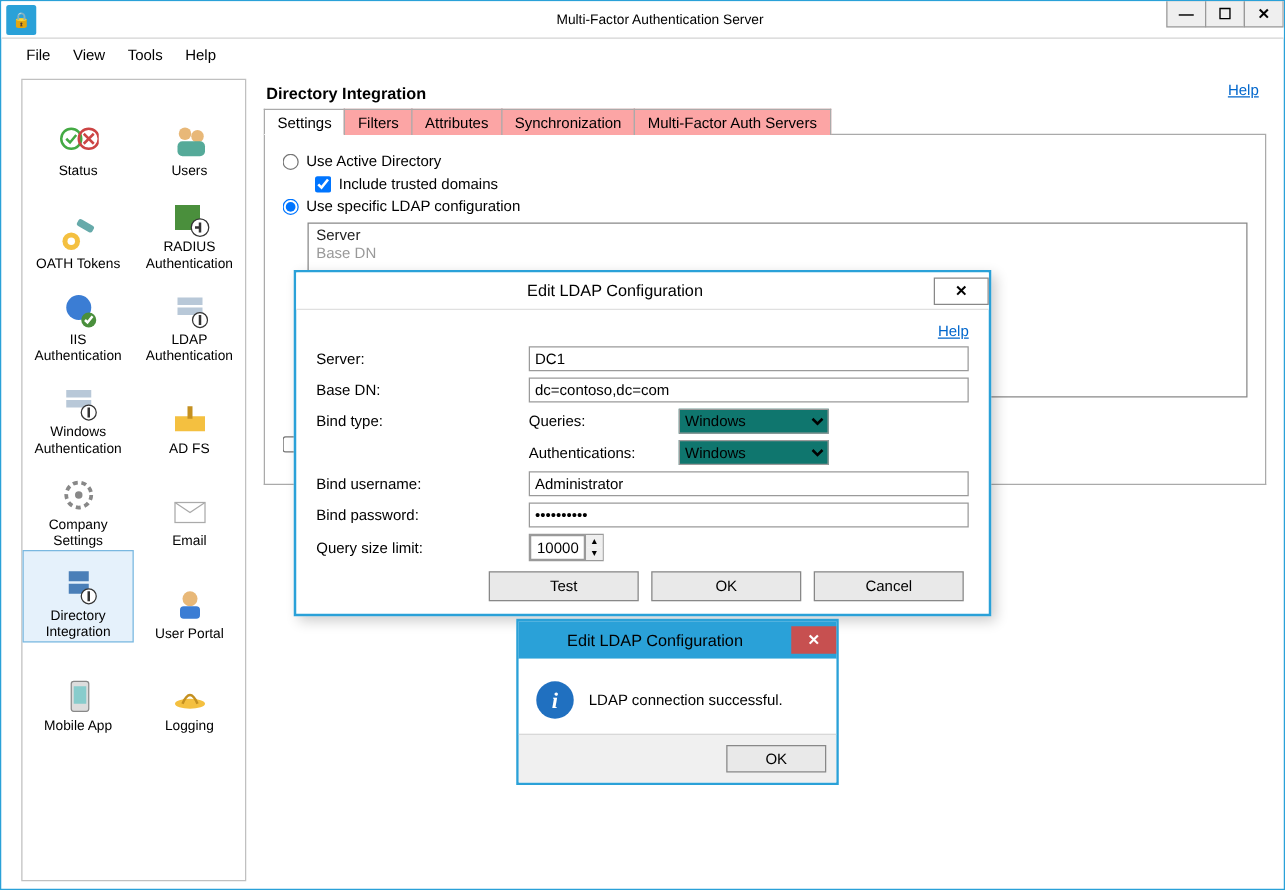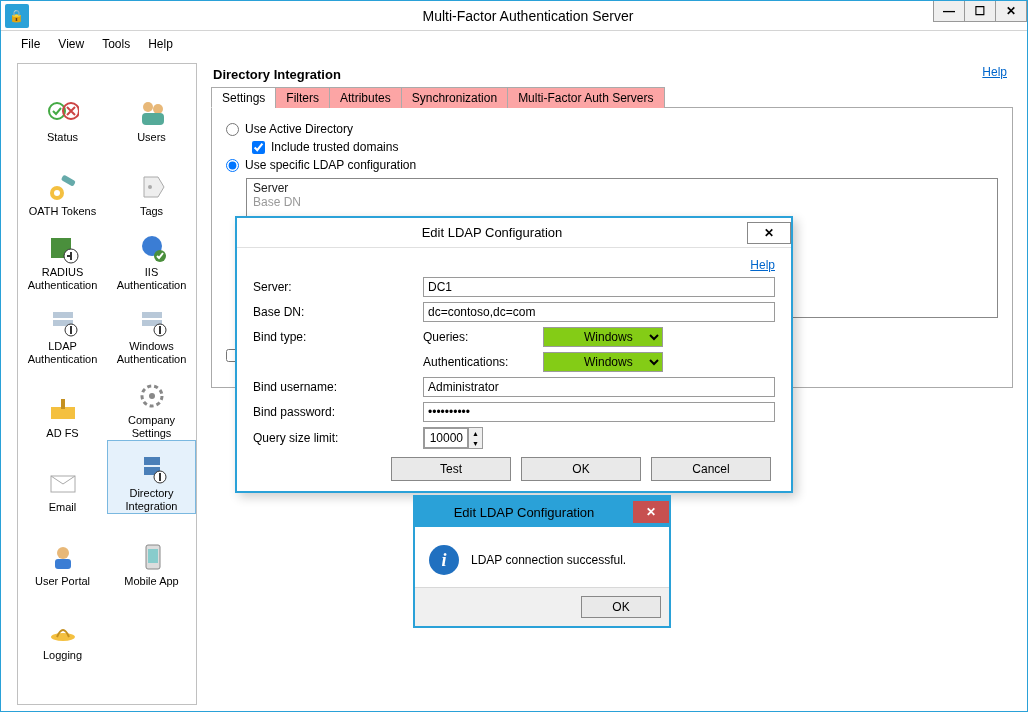--- a/index.html
+++ b/index.html
@@ -1,20 +1,20 @@
 <!DOCTYPE html>
 <html><head>
 <meta charset="utf-8">
 <style>
 * { box-sizing: border-box; margin: 0; padding: 0; font-family: "Segoe UI", Tahoma, sans-serif; font-size: 12px; }
 body { background: #fff; width: 1028px; height: 712px; position: relative; border: 1px solid #2aa1d8; overflow: hidden; }
 
 .titlebar { height: 30px; background: #fff; display: flex; align-items: center; border-bottom: 1px solid #d4d4d4; position: relative; }
 .titlebar .app-icon { width: 24px; height: 24px; background: #2aa1d8; margin-left: 4px; display: flex; align-items: center; justify-content: center; color: #fff; border-radius: 2px; }
-.titlebar .title { flex: 1; text-align: center; font-size: 14px; }
+.titlebar .title { flex: 1; text-align: center; font-size: 11px; }
 .titlebar .winbtns { position: absolute; right: 0; top: -1px; display: flex; }
 .titlebar .winbtn { width: 32px; height: 22px; border: 1px solid #999; background: #efefef; display: flex; align-items: center; justify-content: center; font-weight: bold; margin-left: -1px; cursor: pointer; }
 .titlebar .winbtn span { font-family: "Segoe UI Symbol", sans-serif; }
 
 .menubar { height: 26px; display: flex; align-items: center; padding-left: 20px; gap: 18px; }
 .menubar span { cursor: pointer; }
 
 .content { position: absolute; top: 58px; left: 0; right: 0; bottom: 0; display: flex; }
 
 .leftpanel { width: 180px; border: 1px solid #c0c0c0; margin: 4px 0 6px 16px; background: #fff; display: grid; grid-template-columns: 1fr 1fr; grid-auto-rows: 74px; padding-top: 6px; }
@@ -42,21 +42,21 @@
 .dialog { position: absolute; background: #fff; border: 2px solid #2aa1d8; box-shadow: 4px 4px 10px rgba(0,0,0,.2); }
 .dialog .dlg-title { background: #fff; display: flex; align-items: center; height: 30px; border-bottom: 1px solid #e0e0e0; }
 .dialog .dlg-title .t { flex: 1; text-align: center; font-size: 13px; }
 .dialog .dlg-title .x { width: 44px; height: 22px; border: 1px solid #888; display: flex; align-items: center; justify-content: center; font-weight: bold; cursor: pointer; margin-right: 0; }
 
 .dlg-body { padding: 10px 16px; }
 .form-row { display: flex; align-items: center; margin: 5px 0; }
 .form-row .flabel { width: 170px; }
 .form-row .sublabel { width: 120px; margin-left: 0; }
 .form-row input[type="text"], .form-row input[type="password"] { flex: 1; border: 1px solid #9a9a9a; padding: 2px 4px; height: 20px; }
-.form-row select { width: 120px; border: 1px solid #9a9a9a; height: 20px; background:#84cc16;padding-left:36px; }
+.form-row select { width: 120px; border: 1px solid #9a9a9a; height: 20px; background:#0f766e; }
 .spinner { width: 60px; border: 1px solid #9a9a9a; height: 22px; display: flex; }
 .spinner input { border: none; width: 44px; text-align: right; padding-right: 2px; }
 .spinner .spbtns { width: 14px; display: flex; flex-direction: column; border-left:1px solid #9a9a9a;}
 .spinner .spbtns div { flex: 1; display: flex; align-items: center; justify-content: center; font-size: 7px; background:#efefef; cursor:pointer; }
 
 .dlg-help { text-align: right; color: #0066cc; text-decoration: underline; cursor: pointer; margin-bottom: 4px; font-size:12px; }
 
 .btnrow { display: flex; justify-content: flex-end; gap: 10px; margin-top: 8px; padding: 0 4px; }
 .btn { width: 120px; height: 24px; border: 1px solid #888; background: #e9e9e9; cursor: pointer; display:flex; align-items:center; justify-content:center;}
 
@@ -126,29 +126,20 @@
             <circle cx="10" cy="22" r="7" fill="#f4c040"></circle>
             <circle cx="10" cy="22" r="3" fill="#fff"></circle>
             <rect x="14" y="6" width="14" height="6" rx="2" fill="#6aa" transform="rotate(30 20 10)"></rect>
           </svg>
         </div>
         <div class="lbl">OATH Tokens</div>
       </div>
     <div class="navitem">
         <div class="ic">
           <svg width="32" height="32">
-            <path d="M8 6 h14 l6 10 l-6 10 h-14 z" fill="#eee" stroke="#aaa"></path>
-            <circle cx="14" cy="16" r="2" fill="#aaa"></circle>
-          </svg>
-        </div>
-        <div class="lbl">Tags</div>
-      </div>
-    <div class="navitem">
-        <div class="ic">
-          <svg width="32" height="32">
             <rect x="4" y="6" width="20" height="20" fill="#4a8f3c"></rect>
             <circle cx="24" cy="24" r="7" fill="#fff" stroke="#333"></circle>
             <path d="M24 20 v8 M20 24 h4" stroke="#333" stroke-width="2"></path>
           </svg>
         </div>
         <div class="lbl">RADIUS Authentication</div>
       </div>
     <div class="navitem">
         <div class="ic">
           <svg width="32" height="32">

